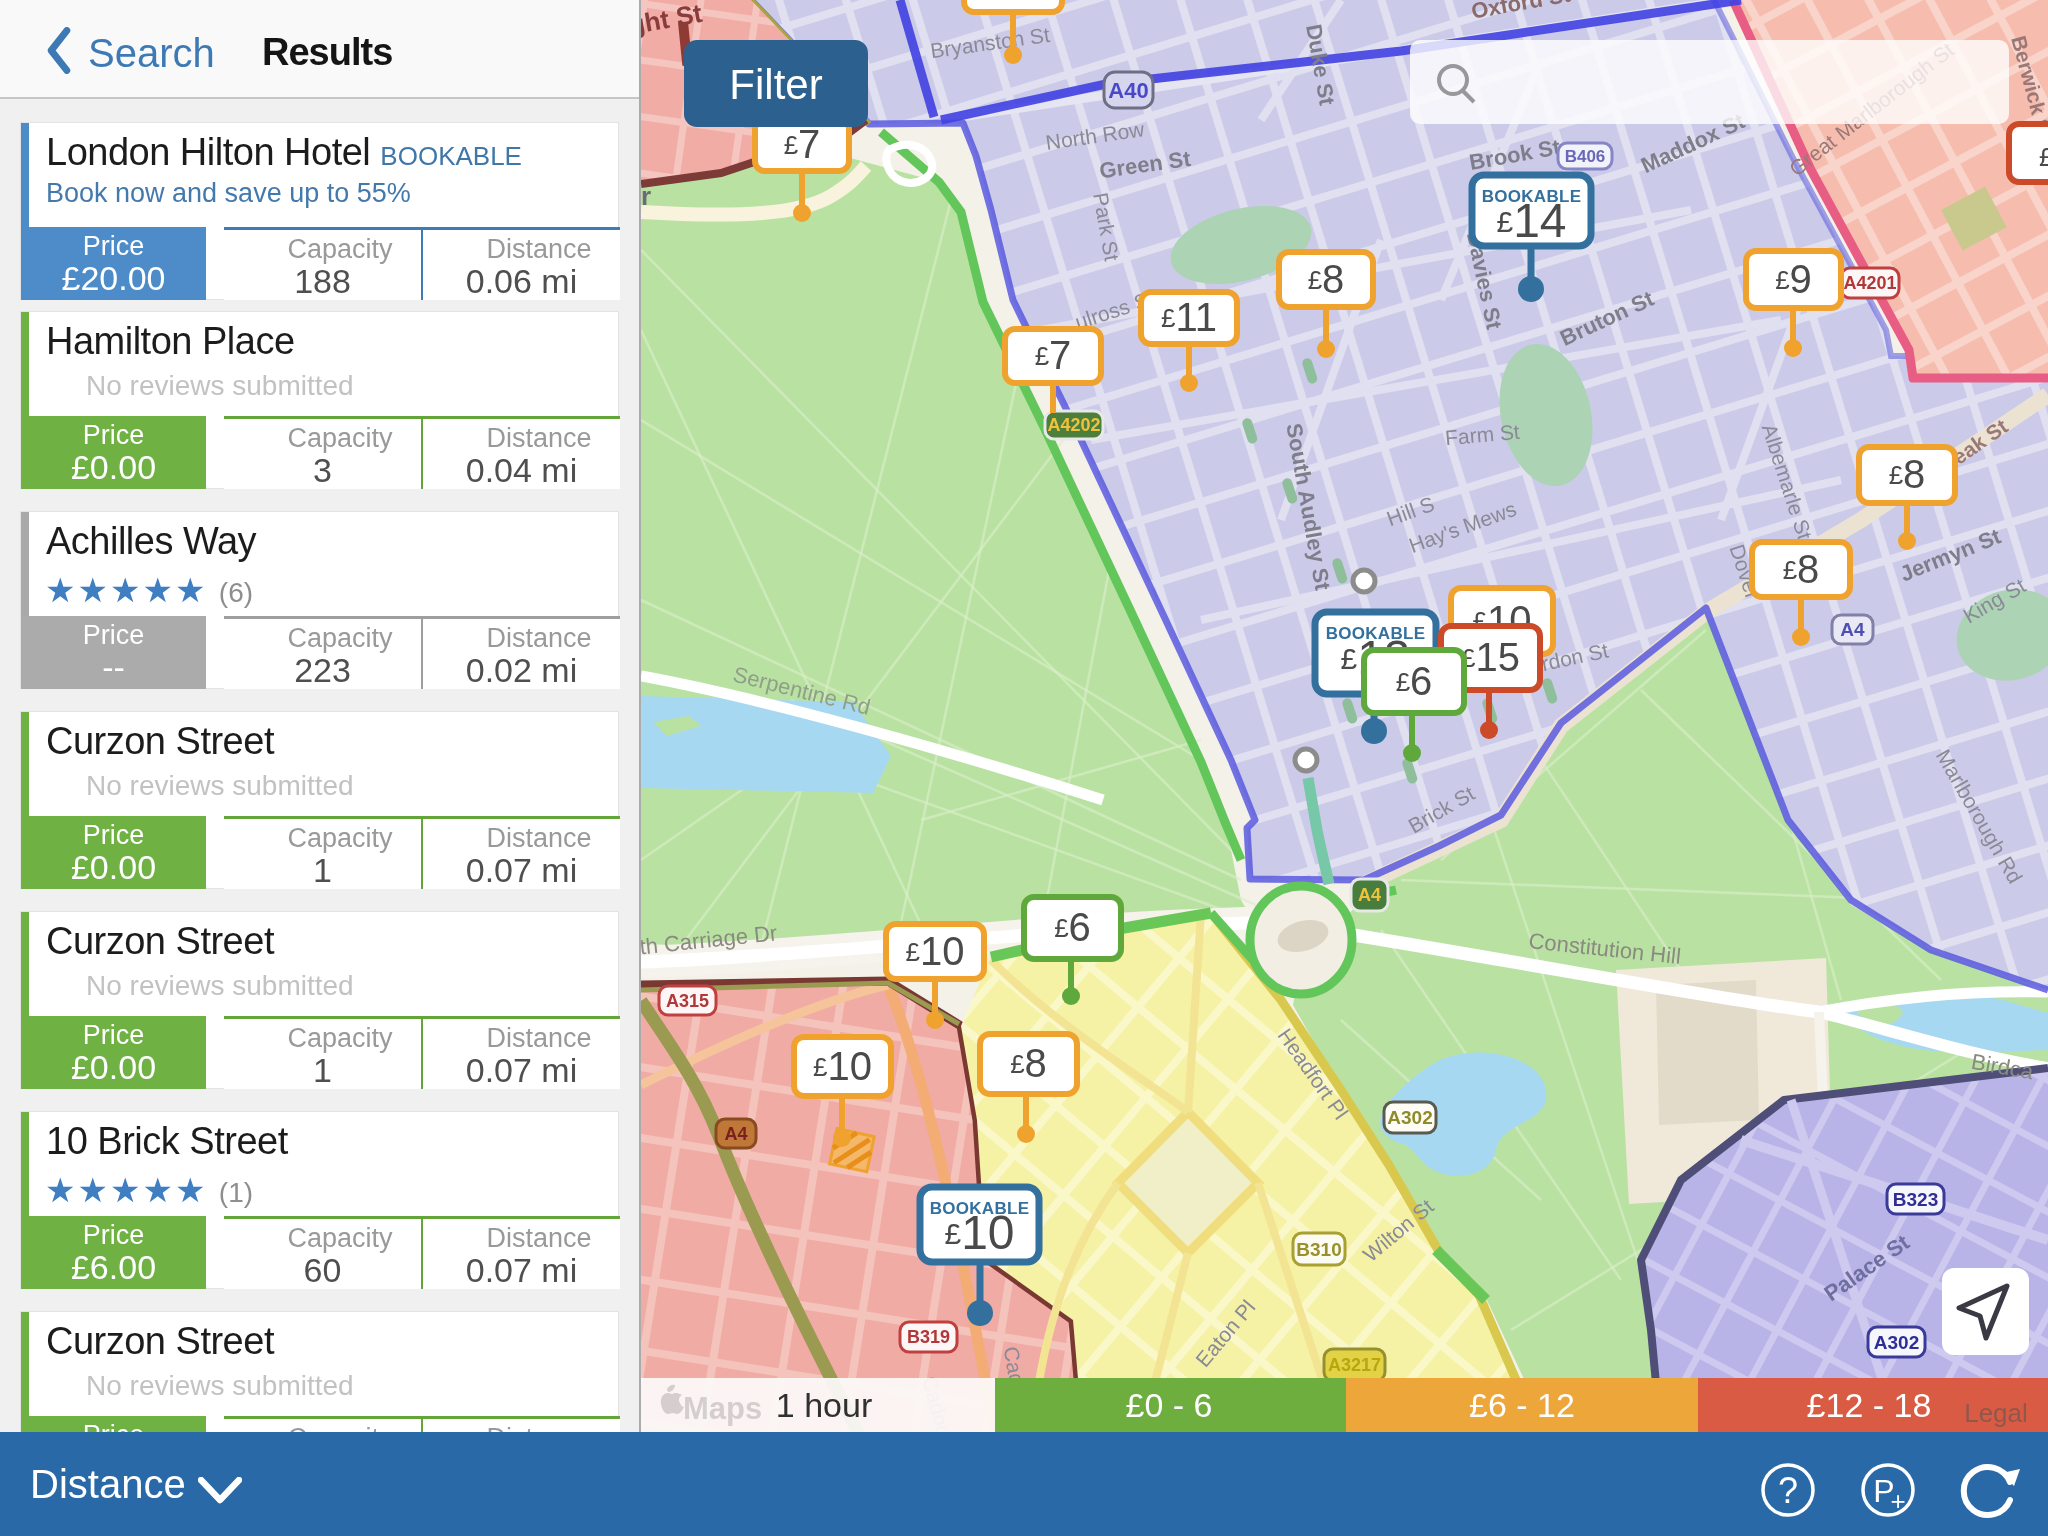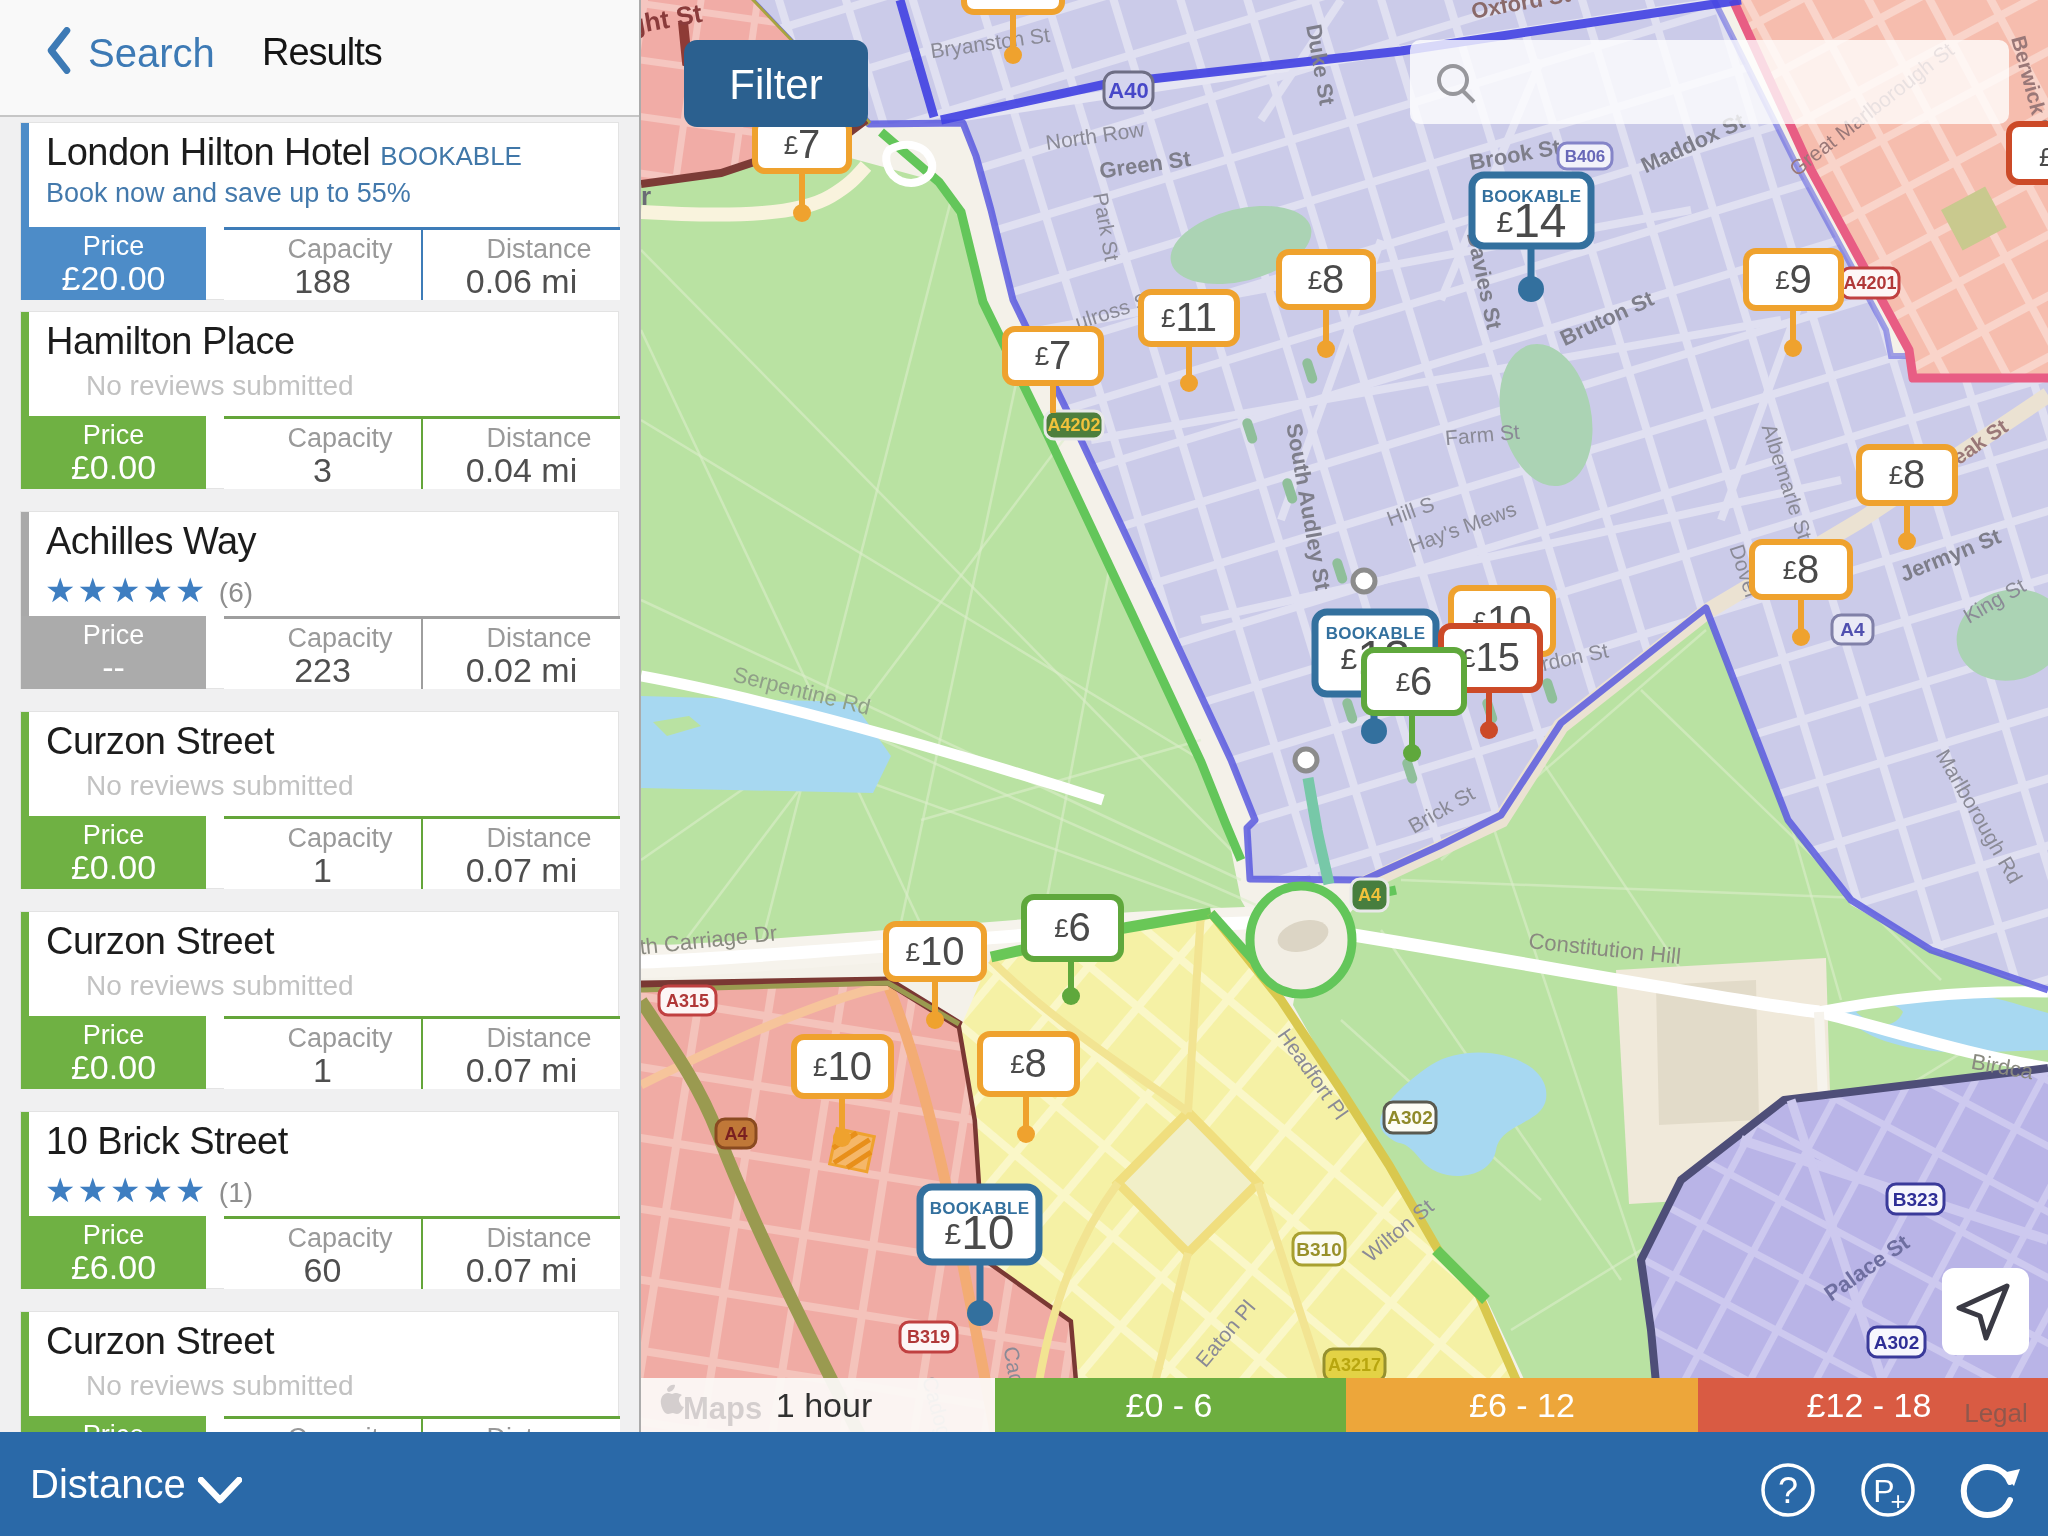--- a/index.html
+++ b/index.html
@@ -1,23 +1,23 @@
 <!DOCTYPE html>
 <html><head>
 <meta charset="utf-8">
 <style>
   * { margin:0; padding:0; box-sizing:border-box; }
   html,body { width:2048px; height:1536px; overflow:hidden; font-family:"Liberation Sans", sans-serif; }
   #app { position:relative; width:2048px; height:1536px; background:#F1F1F2; }
   
   #panel { position:absolute; left:0; top:0; width:641px; height:1436px; background:#F0F0F1; border-right:2px solid #ABABAB; overflow:hidden; }
-  #phead { position:absolute; left:0; top:0; width:100%; height:117px; background:#F9F9F9; border-bottom:2px solid #C6C6C6; }
+  #phead { position:absolute; left:0; top:0; width:100%; height:99px; background:#F9F9F9; border-bottom:2px solid #C6C6C6; }
   #phead .back { position:absolute; left:44px; top:24px; width:30px; height:52px; }
   #phead .search { position:absolute; left:88px; top:31px; font-size:40px; color:#3D7AB5; }
-  #phead .results { position:absolute; left:262px; top:31px; font-size:38px; letter-spacing:-1px; font-weight:normal; color:#151515; }
+  #phead .results { position:absolute; left:262px; top:31px; font-size:38px; letter-spacing:-1px; font-weight:bold; color:#151515; }
   .card { position:absolute; left:20px; width:599px; height:178px; background:#fff; border:1px solid #E3E3E3; }
   .band { position:absolute; left:0; top:0; width:8px; height:104px; }
   .t1 { position:absolute; left:25px; top:8px; font-size:38px; letter-spacing:-0.5px; color:#1C1C1C; white-space:nowrap; }
   .t1 .bk { font-size:26px; color:#4077A8; letter-spacing:0px; }
   .t2 { position:absolute; left:25px; top:55px; font-size:27px; color:#4379AC; }
   .t2g { position:absolute; left:25px; top:58px; font-size:28px; color:#C2C2C2;margin-left:40px; }
   .stars { position:absolute; left:24px; top:58px; font-size:34px; color:#3E7EC1; letter-spacing:2px; }
   .stars .cnt { font-size:28px; color:#8E8E8E; letter-spacing:0; }
   .stat { position:absolute; top:104px; height:73px; }
   .stat .lab { text-align:center; font-size:27px; margin-top:4px; }

